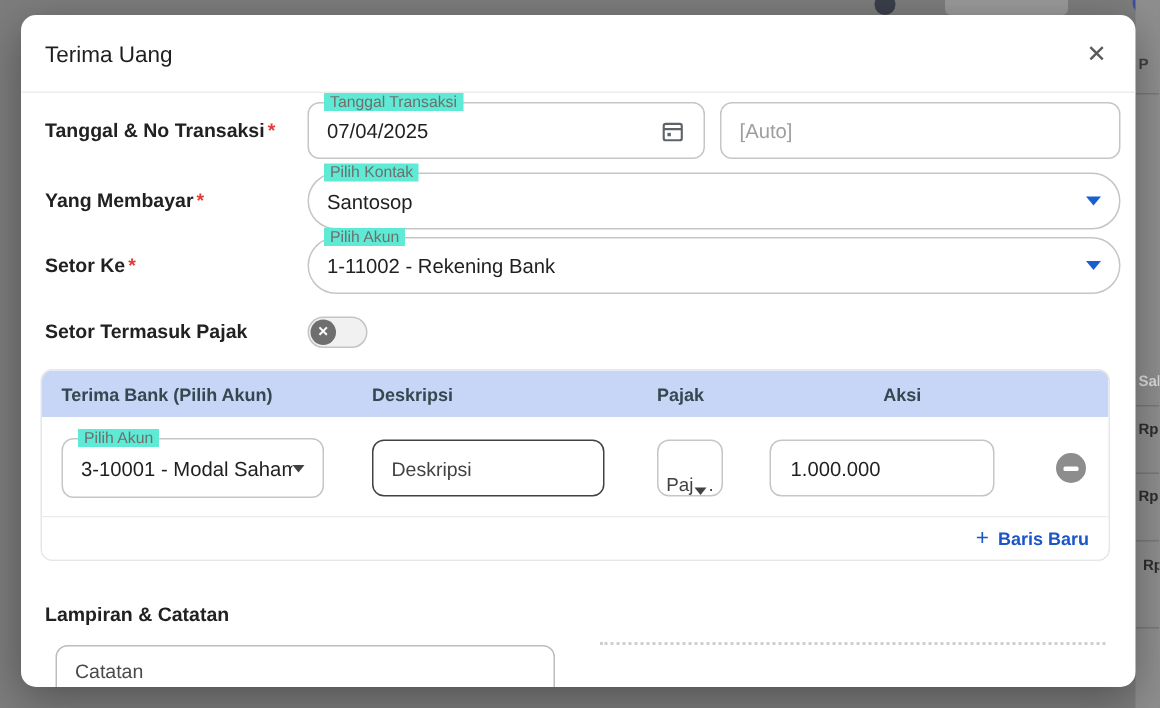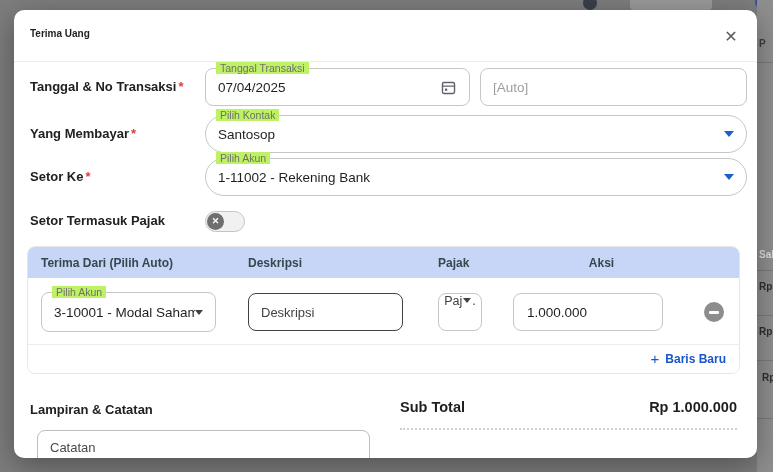--- a/index.html
+++ b/index.html
@@ -16,33 +16,33 @@
   .bg-cell-saldo { top:249px; color:#dedede !important; font-weight:700; }
   .bg-rp-0 { top:281px; font-weight:700; }
   .bg-rp-1 { top:326px; font-weight:700; }
   .bg-rp-2 { top:372px; left:5px !important; font-weight:700; }
   .bg-line { position:absolute; left:0; width:16px; height:1px; background:#7a7a7a; }
 
   
   .modal { position:absolute; left:14px; top:10px; width:743px; height:448px; background:#ffffff;
            border-radius:10px; box-shadow:0 8px 30px rgba(0,0,0,.35); overflow:hidden; }
   .modal-header { position:absolute; top:0; left:0; width:100%; height:52px; border-bottom:1px solid #ededed; }
-  .modal-title { position:absolute; left:16px; top:18px; font-size:10px; font-weight:700; color:#1f1f1f; }
+  .modal-title { position:absolute; left:16px; top:18px; font-size:15px; font-weight:400; color:#1f1f1f; }
   .close-btn { position:absolute; right:15px; top:16px; width:22px; height:22px; border:none; background:transparent;
                font-size:16px; color:#5a5a5a; cursor:pointer; line-height:22px; text-align:center; }
 
   
   .form-row { position:absolute; left:16px; width:717px; display:flex; }
   .row-label { width:175px; flex-shrink:0; font-size:13px; font-weight:700; color:#212121; line-height:38px; }
   .req { color:#e53935; font-weight:700; margin-left:2px; }
   .row-fields { flex:1; display:flex; gap:10px; }
 
   .ofield { position:relative; height:38px; border:1px solid #c6c6c6; border-radius:8px; background:#fff;
             display:flex; align-items:center; padding:0 12px; cursor:pointer; }
-  .flabel { position:absolute; top:-7px; left:10px; font-size:10.5px; color:#6f6f6f; background:#bef264; padding:0 4px; white-space:nowrap; }
+  .flabel { position:absolute; top:-7px; left:10px; font-size:10.5px; color:#6f6f6f; background:#5eead4; padding:0 4px; white-space:nowrap; }
   .fvalue { font-size:13.5px; color:#1f1f1f; white-space:nowrap; overflow:hidden;text-align:right; }
   .caret-blue { margin-left:auto; width:0; height:0; border-left:5px solid transparent; border-right:5px solid transparent; border-top:6px solid #1a5fd0; }
   .caret-dark { margin-left:auto; width:0; height:0; border-left:4px solid transparent; border-right:4px solid transparent; border-top:5px solid #424242; }
 
   .row-1 { top:58px; }
   .date-field { width:265px; }
   .cal-icon { margin-left:auto; display:flex; }
   .auto-input { flex:1; height:38px; border:1px solid #c6c6c6; border-radius:8px; padding:0 12px; font-size:13.5px;
                 font-family:"Liberation Sans",sans-serif; color:#1f1f1f; outline:none; }
   .auto-input::placeholder { color:#9e9e9e; }
@@ -58,21 +58,21 @@
   .items-table { position:absolute; top:236px; left:13px; width:713px; border:1px solid #e6e6e6; border-radius:8px; overflow:hidden; background:#fff; }
   .t-grid { display:grid; grid-template-columns:207px 190px 75px 177px 1fr; align-items:center; padding:0 13px; }
   .t-header { background:#c7d6f7; height:31px; }
   .t-header .th { font-size:12px; font-weight:700; color:#37474f; }
   .th-aksi { text-align:center; }
   .t-body { padding-top:14px; padding-bottom:12px; border-bottom:1px solid #ececec; }
   .row-select { width:175px; height:40px; }
   .desk-input { width:155px; height:38px; border:1.5px solid #424242; border-radius:8px; padding:0 12px; font-size:13px;
                 font-family:"Liberation Sans",sans-serif; color:#1f1f1f; outline:none; }
   .desk-input::placeholder { color:#424242; }
-  .pajak-box { width:44px; height:38px; border:1px solid #c6c6c6; border-radius:8px; display:flex; align-items:flex-start;
+  .pajak-box { width:44px; height:38px; border:1px solid #c6c6c6; border-radius:8px; display:flex; align-items:flex-end;
                justify-content:center; font-size:12.5px; color:#424242; cursor:pointer; gap:1px; }
   .pajak-caret { width:0; height:0; border-left:4px solid transparent; border-right:4px solid transparent; border-top:5px solid #424242; margin-top:4px; }
   .jumlah-input { width:150px; height:38px; border:1px solid #c6c6c6; border-radius:8px; padding:0 13px; font-size:13.5px;
                   font-family:"Liberation Sans",sans-serif; color:#1f1f1f; outline:none; }
   .aksi-cell { display:flex; justify-content:flex-end; padding-right:2px; }
   .minus-btn { width:20px; height:20px; border-radius:50%; background:#8d8d8d; border:none; position:relative; cursor:pointer; }
   .minus-btn::after { content:""; position:absolute; left:5px; top:9px; width:10px; height:2.5px; background:#fff; border-radius:1px; }
   .t-footer { height:28px; display:flex; justify-content:flex-end; align-items:center; padding:0 13px; background:#fff; }
   .add-row { display:flex; align-items:center; gap:6px; color:#1a56c9; font-size:12px; font-weight:700; cursor:pointer; background:none; border:none; font-family:"Liberation Sans",sans-serif; }
   .add-plus { font-size:15px; font-weight:400; line-height:12px; }
@@ -166,21 +166,21 @@
       <div class="row-label">Setor Termasuk Pajak</div>
       <div class="row-fields" style="align-items:center;">
         <div class="toggle">
           <div class="toggle-knob">✕</div>
         </div>
       </div>
     </div>
 
     <div class="items-table">
       <div class="t-grid t-header">
-        <div class="th">Terima Dari (Pilih Auto)</div>
+        <div class="th">Terima Bank (Pilih Akun)</div>
         <div class="th">Deskripsi</div>
         <div class="th">Pajak</div>
         <div class="th th-aksi">Aksi</div>
       </div>
       <div class="t-grid t-body">
         <div>
           <div class="ofield row-select">
             <span class="flabel">Pilih Akun</span>
             <span class="fvalue">3-10001 - Modal Saham</span>
             <span class="caret-dark"></span>
@@ -205,21 +205,17 @@
       </div>
       <div class="t-footer">
         <button class="add-row">
           <span class="add-plus">+</span>
           <span>Baris Baru</span>
         </button>
       </div>
     </div>
 
     <div class="lampiran-label">Lampiran &amp; Catatan</div>
-    <div class="subtotal-row">
-      <span class="subtotal-label">Sub Total</span>
-      <span class="subtotal-value">Rp 1.000.000</span>
-    </div>
     <div class="dotted-divider"></div>
     <textarea class="catatan-area" placeholder="Catatan" style=""></textarea>
 
   </div>
 </div>
 
 </body></html>

